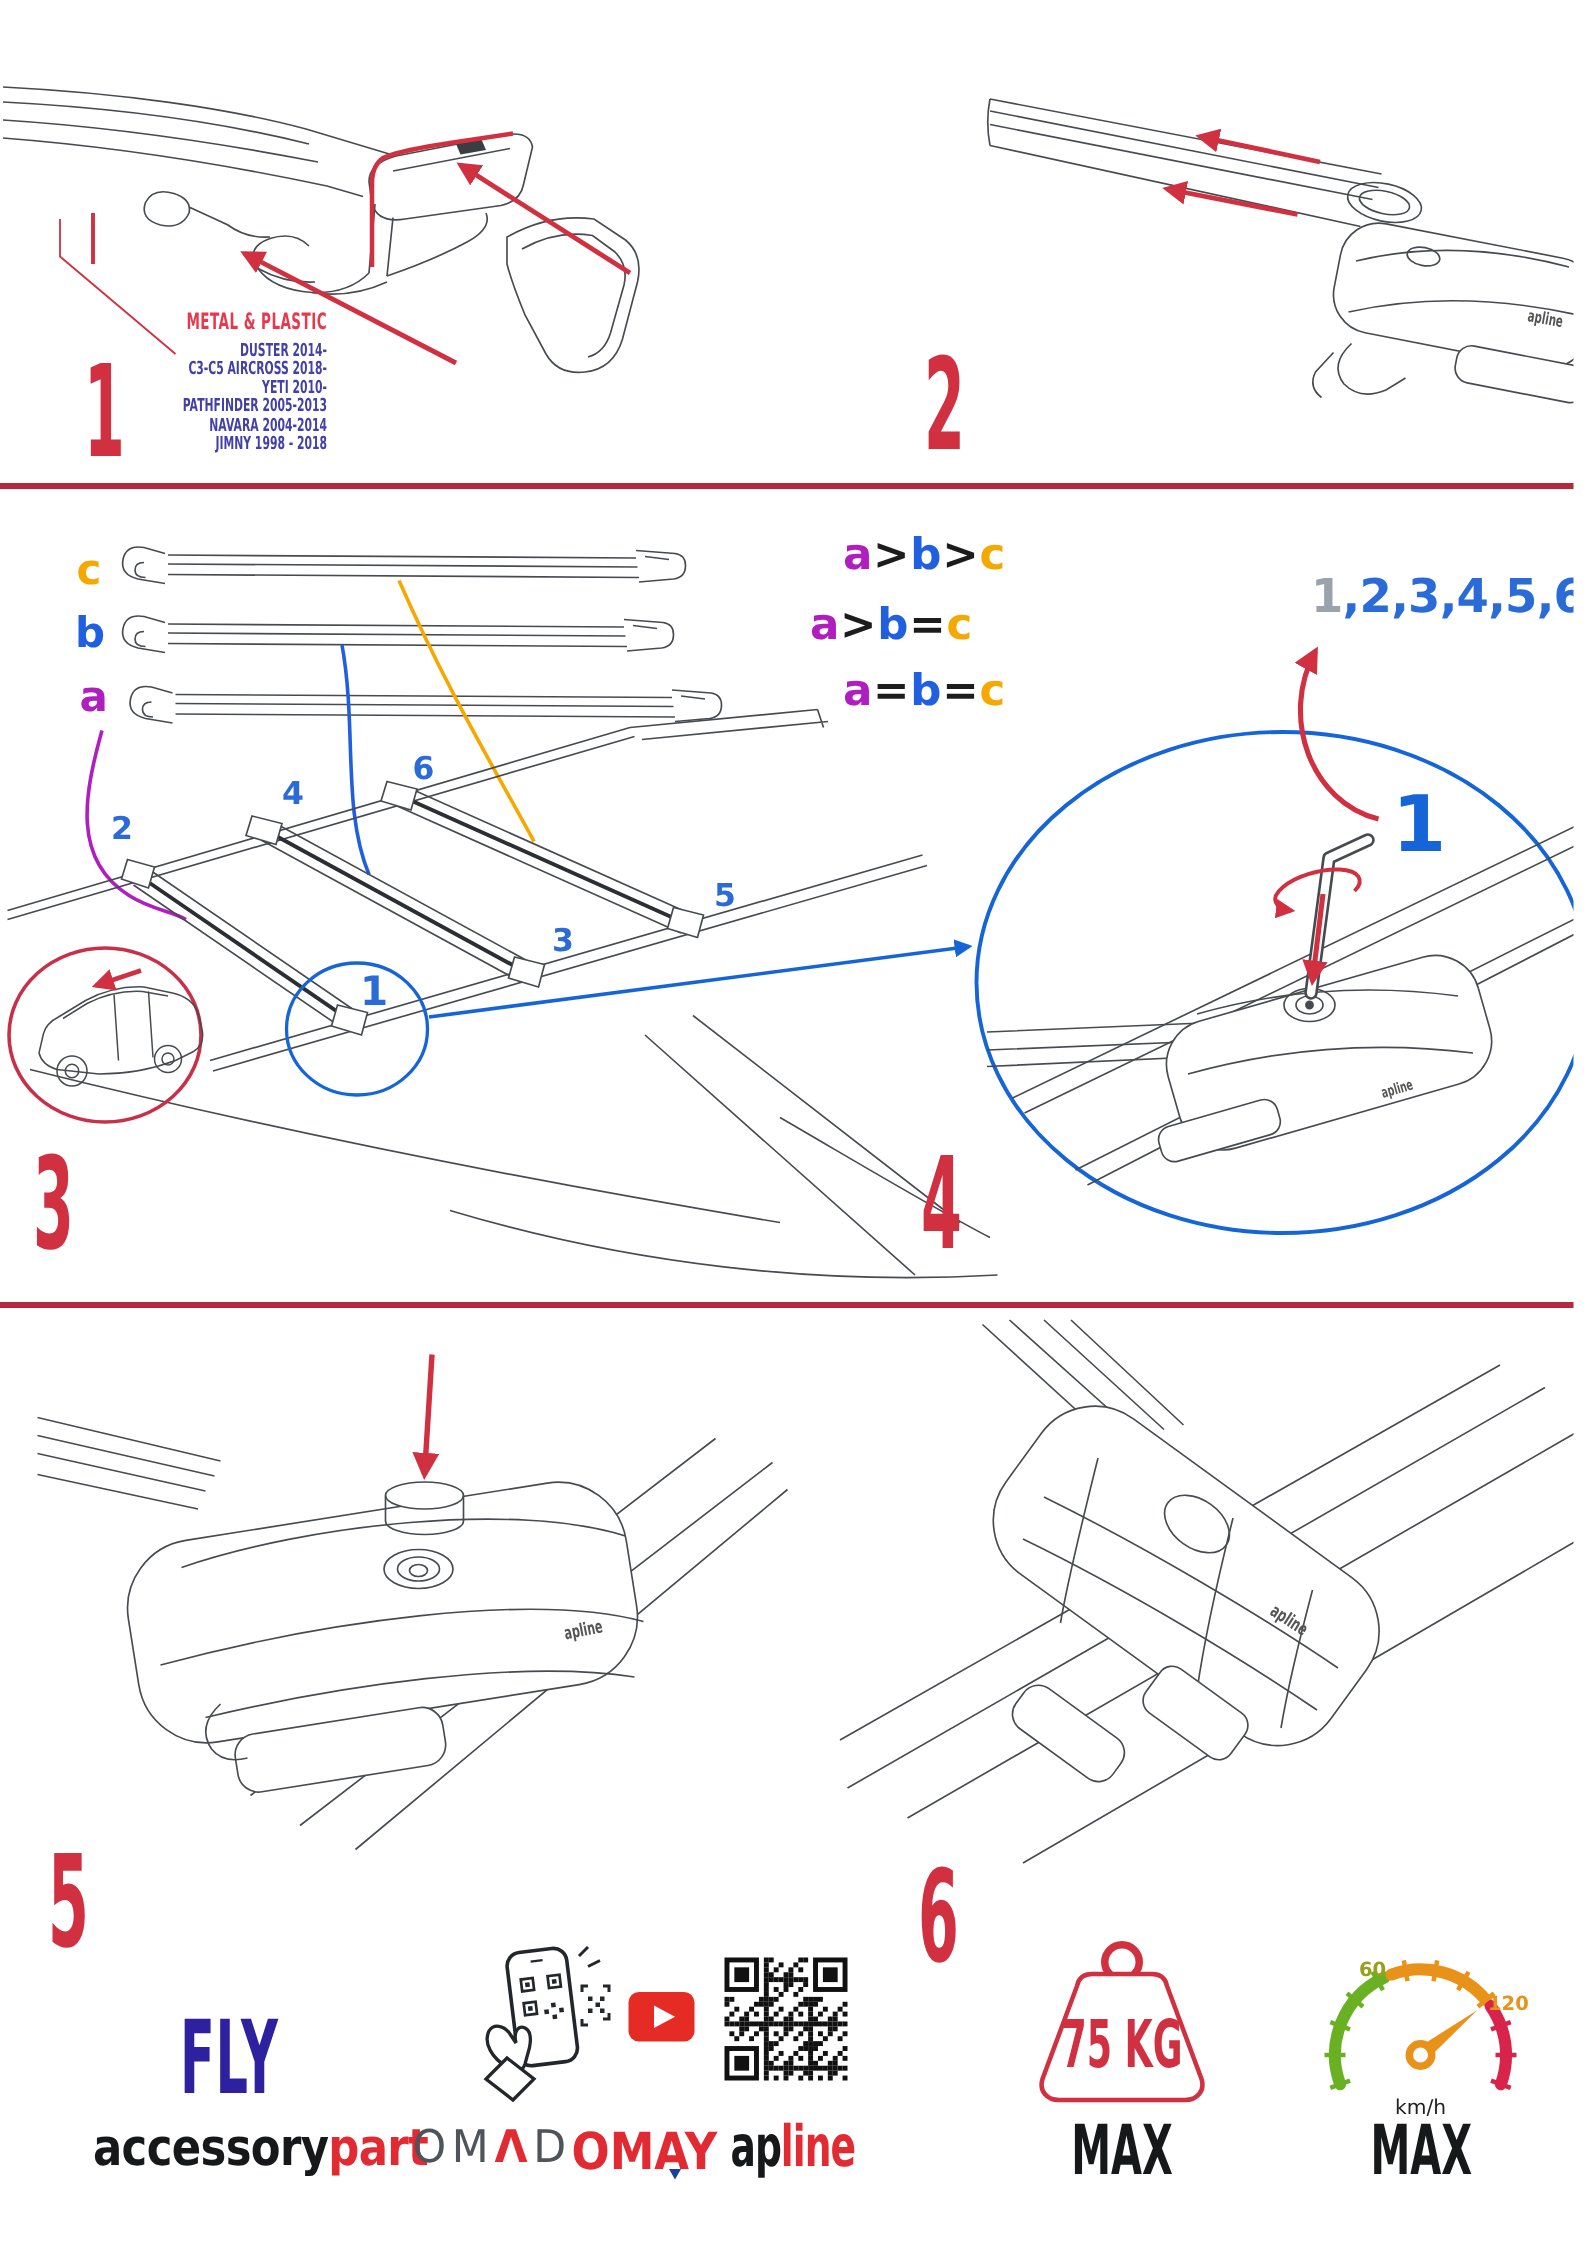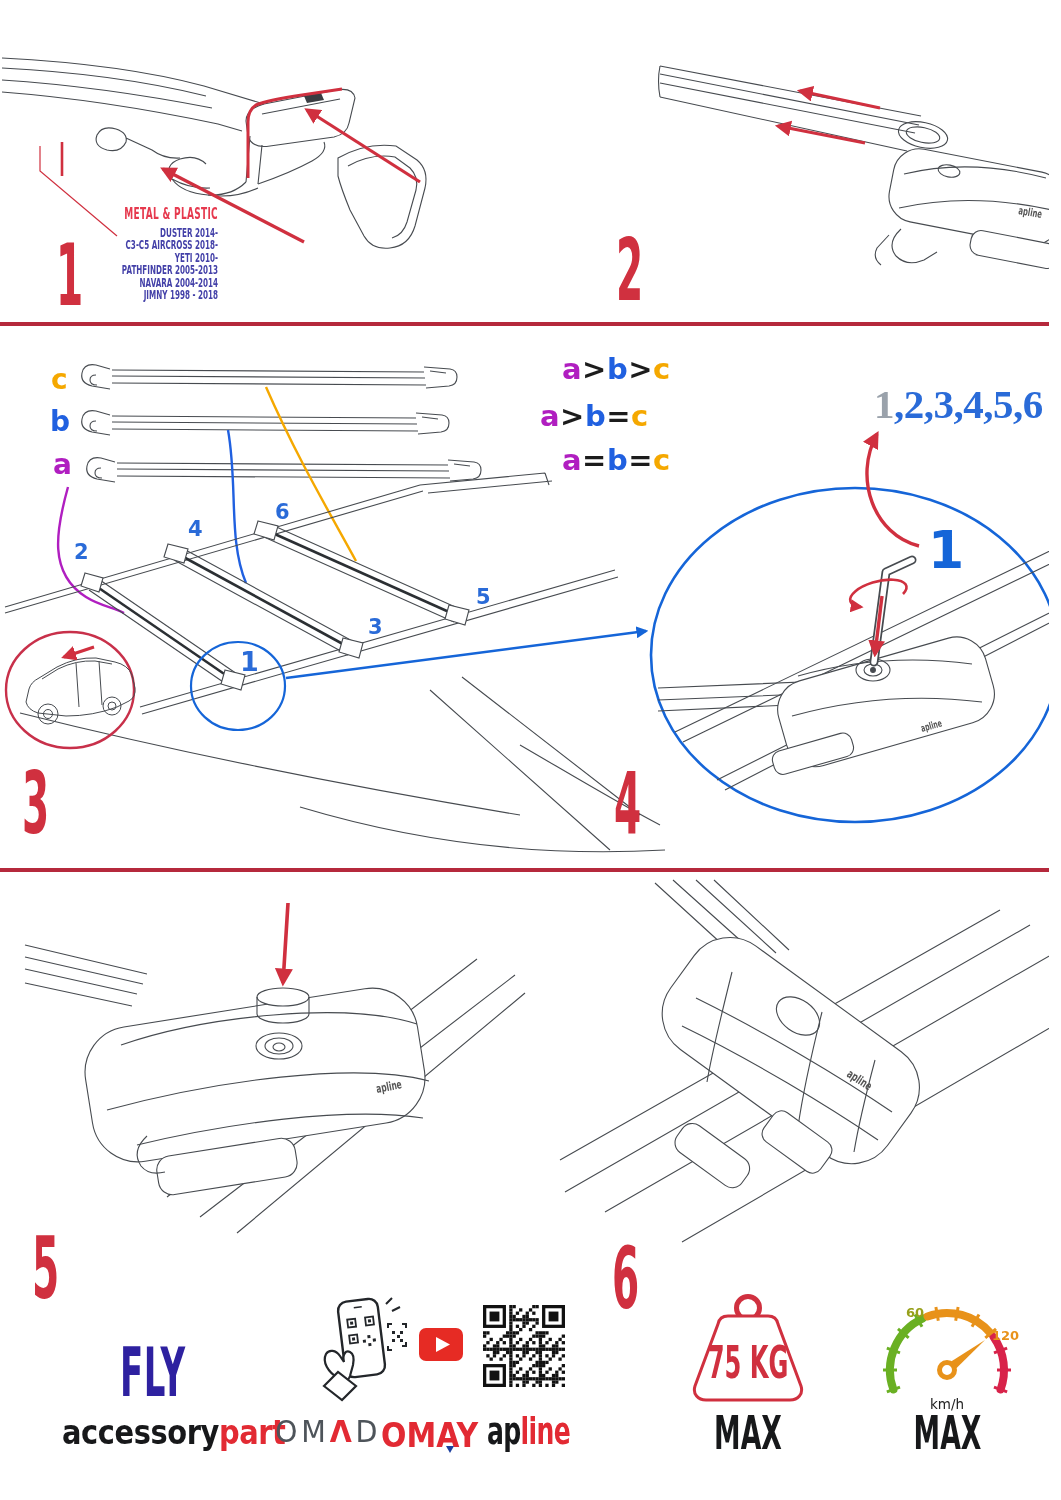--- a/index.html
+++ b/index.html
@@ -12,21 +12,21 @@
             transform:scaleX(0.46);transform-origin:left top;}
   .mat{right:831px;top:205px;width:288px;text-align:right;transform:scaleX(0.6);
        transform-origin:right top;}
   .mat-title{color:var(--label-red);font-size:15px;font-weight:bold;letter-spacing:.5px;margin-bottom:4px;white-space:nowrap;}
   .mat-models div{color:var(--indigo);font-size:12px;font-weight:bold;line-height:12.4px;white-space:nowrap;}
   .bar-label{font-size:28px;font-weight:bold;line-height:1;}
   .lab-a{color:var(--purple);} .lab-b{color:var(--bar-blue);} .lab-c{color:var(--orange);}
   .cmp-row{font-size:29px;font-weight:bold;line-height:1;letter-spacing:.5px;white-space:nowrap;}
   .cmp-row .va{color:var(--purple);} .cmp-row .vb{color:var(--bar-blue);}
   .cmp-row .vc{color:var(--orange);} .cmp-row .op{color:#1c1c1c;}
-  .seq{font-size:41px;font-weight:bold;letter-spacing:-.5px;white-space:nowrap;font-family:Liberation Serif, serif;}
+  .seq{font-size:31px;font-weight:bold;letter-spacing:-.5px;white-space:nowrap;}
   .seq .first{color:var(--gray);} .seq .rest{color:var(--blue);}
   .callout-1{color:var(--circle-blue);font-size:52px;font-weight:bold;line-height:1;}
   .pos-num{color:var(--blue);font-weight:bold;font-size:21px;line-height:1;}
   .pos-num.big{font-size:27px;}
   .fly{color:var(--navy);font-size:68px;font-weight:bold;line-height:1;letter-spacing:1px;
        transform:scaleX(0.5);transform-origin:left top;}
   .accpart{font-size:34px;font-weight:bold;line-height:1;letter-spacing:-.5px;color:var(--ink);
            transform:scaleX(0.85);transform-origin:left top;white-space:nowrap;}
   .accpart .p2{color:var(--brand-red);}
   .omad{font-size:30px;color:#4e545a;letter-spacing:4px;line-height:1;font-weight:400;

